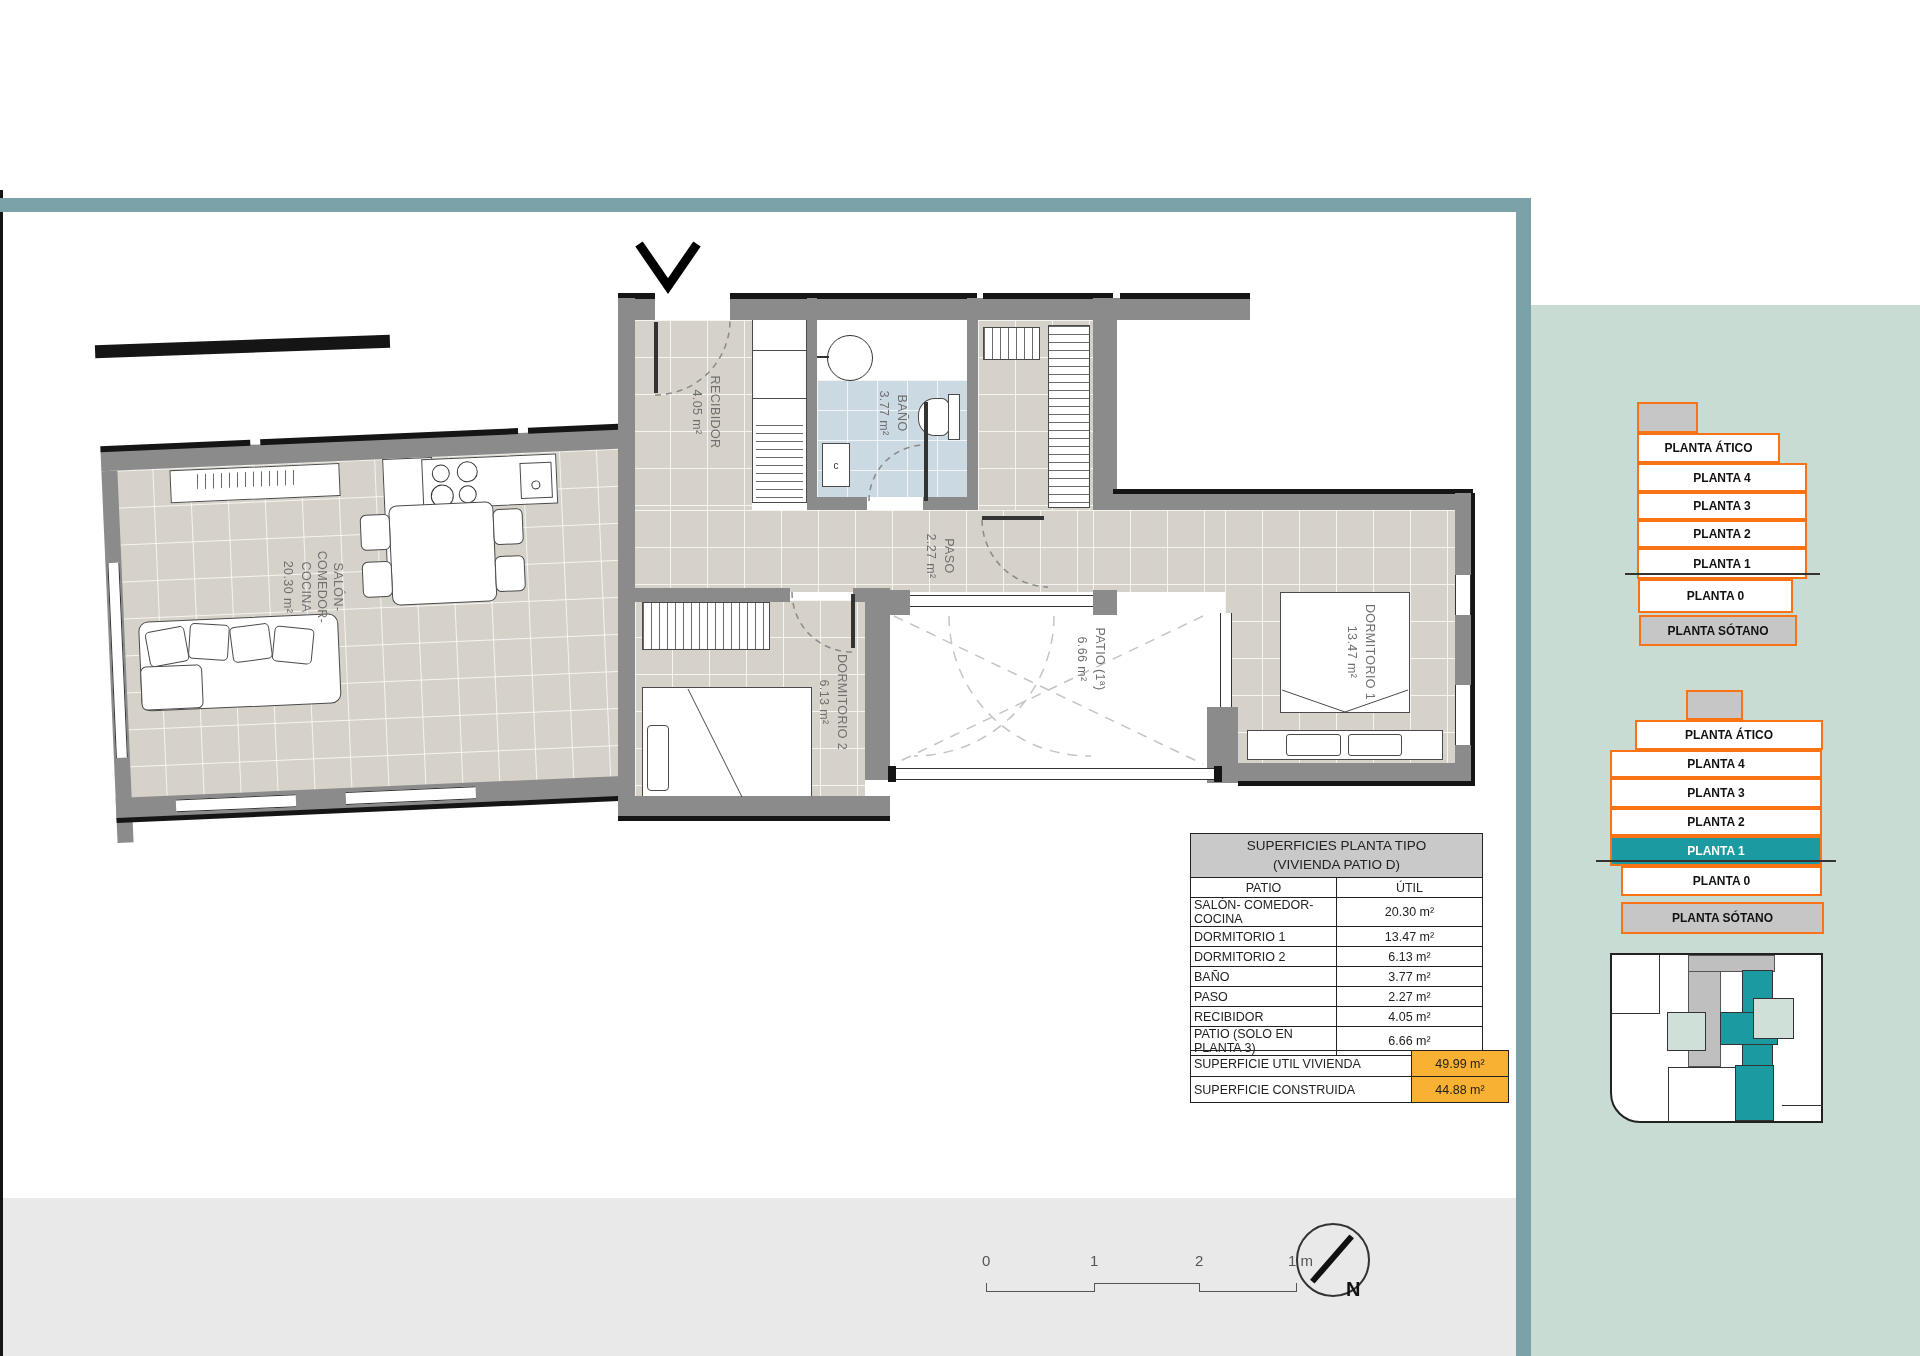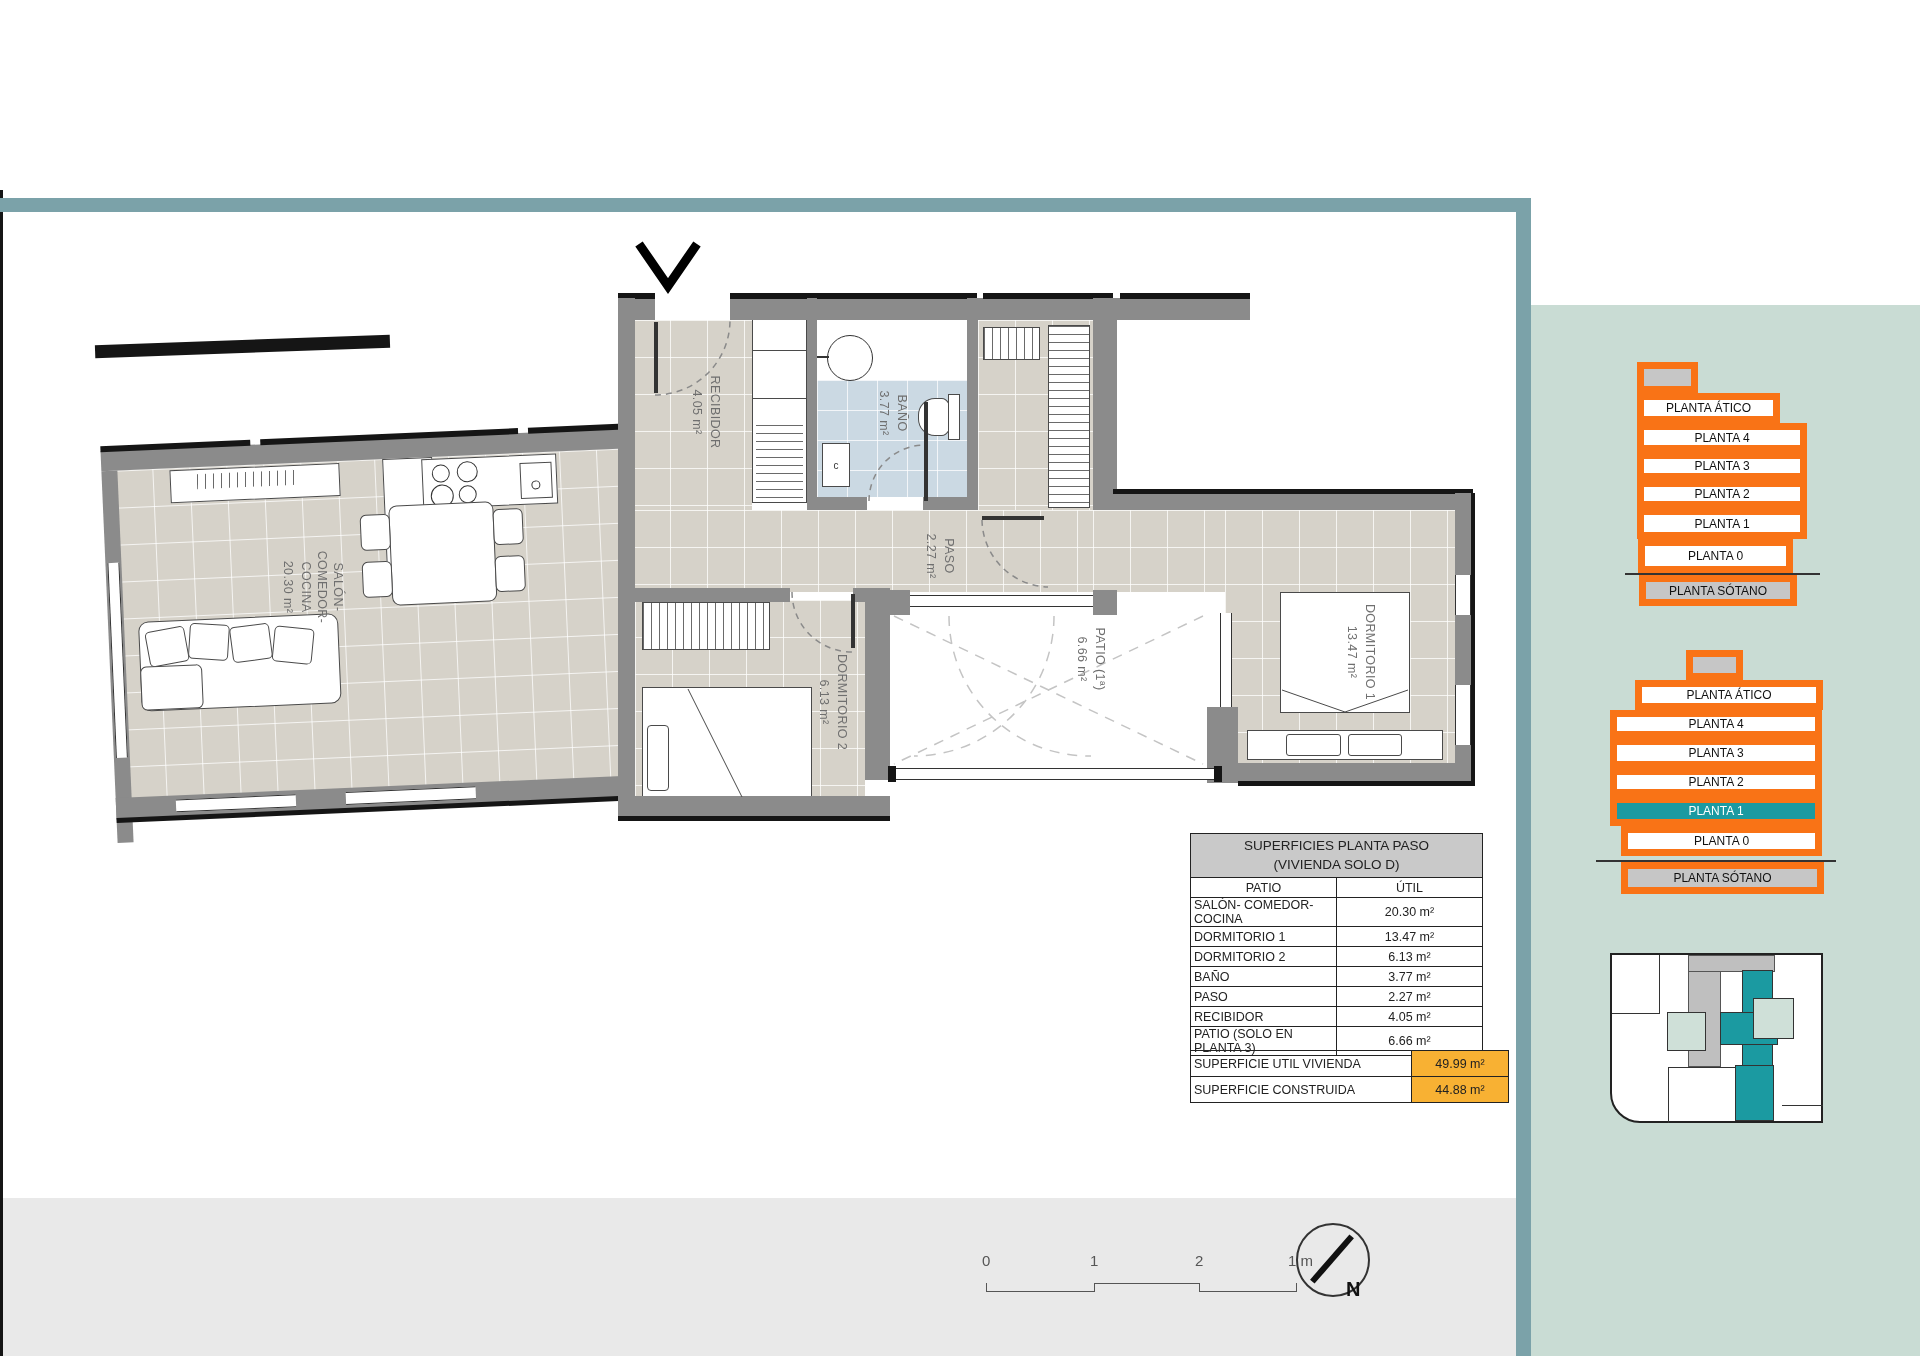--- a/index.html
+++ b/index.html
@@ -9,21 +9,21 @@
   .b{background:#151515;}
   .fl{background-color:#D6D2C9;background-image:linear-gradient(rgba(255,255,255,.75) 1px,transparent 1px),linear-gradient(90deg,rgba(255,255,255,.75) 1px,transparent 1px);background-size:37px 37px;}
   .flb{background-color:#CBD9E3;background-image:linear-gradient(rgba(255,255,255,.75) 1px,transparent 1px),linear-gradient(90deg,rgba(255,255,255,.75) 1px,transparent 1px);background-size:30px 30px;}
   .furn{background:#fff;border:1px solid #4a4a4a;box-sizing:border-box;}
   .winh{background:#fff;border-top:1px solid #333;border-bottom:1px solid #333;box-sizing:border-box;}
   .winv{background:#fff;border-left:1px solid #333;border-right:1px solid #333;box-sizing:border-box;}
   .hstripes{background-image:repeating-linear-gradient(#6a6a6a 0 1px,transparent 1px 8px);}
   .vstripes{background-image:repeating-linear-gradient(90deg,#6a6a6a 0 1px,transparent 1px 8px);}
   .rlab{position:absolute;display:flex;flex-direction:column;align-items:center;justify-content:center;transform:rotate(90deg);color:#6F6F6F;font-size:12.5px;line-height:1.3;text-align:center;letter-spacing:.4px;white-space:pre-line;}
   .rlab .ar{margin-top:2px;}
-  .lvl{position:absolute;background:#fff;border:7px solid #f97316;box-sizing:border-box;display:flex;align-items:center;justify-content:center;font-size:12px;font-weight:normal;color:#111;}
+  .lvl{position:absolute;background:#fff;border:2px solid #f97316;box-sizing:border-box;display:flex;align-items:center;justify-content:center;font-size:12px;font-weight:bold;color:#111;margin-top:40px;}
   .lvl.grey{background:#C6C6C6;}
   .lvl.teal{background:#1B9AA1;color:#fff;}
   table.areas{border-collapse:collapse;font-size:12.5px;color:#222;width:293px;table-layout:fixed;}
   table.areas td,table.areas th{border:1px solid #222;padding:0 3px;box-sizing:border-box;}
   table.areas .hdr{background:#C9C9C9;text-align:center;font-size:13.5px;font-weight:normal;height:44px;line-height:1.35;}
   table.areas .colh{text-align:center;height:20px;}
   table.areas .nm{height:20px;}
   table.areas .vl{text-align:center;}
   table.sum{border-collapse:collapse;font-size:12.5px;color:#222;width:293px;table-layout:fixed;}
   table.sum td{border:1px solid #222;padding:0 3px;height:26px;box-sizing:border-box;}
@@ -227,22 +227,22 @@
       <span>DORMITORIO 1</span>
       <span class="ar">13.47 m²</span>
     </div>
   </div>
 
   <div class="a" style="left:1190px;top:833px;">
     <table class="areas">
       <tbody>
           <tr>
             <th class="hdr" colspan="2">
-        <span>SUPERFICIES PLANTA PASO</span><br>
-        <span>(VIVIENDA SOLO D)</span>
+        <span>SUPERFICIES PLANTA TIPO</span><br>
+        <span>(VIVIENDA PATIO D)</span>
       </th>
           </tr>
       <tr class="colh">
         <td style="width:196px;text-align:center;">PATIO</td>
         <td style="width:97px;">ÚTIL</td>
       </tr>
       <tr>
             <td class="nm">SALÓN- COMEDOR- COCINA</td>
             <td class="vl">20.30 m²</td>
           </tr>

